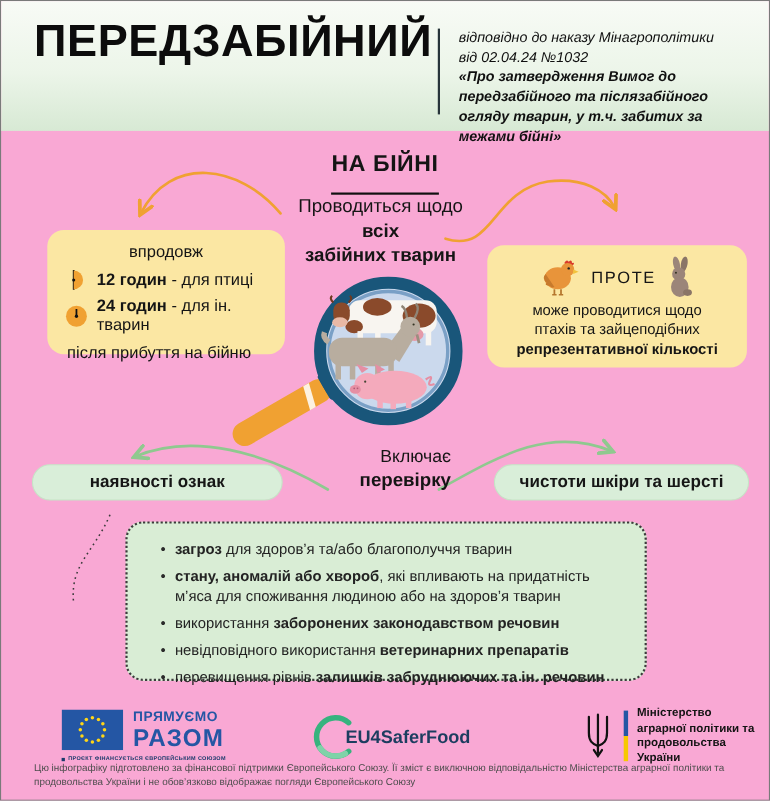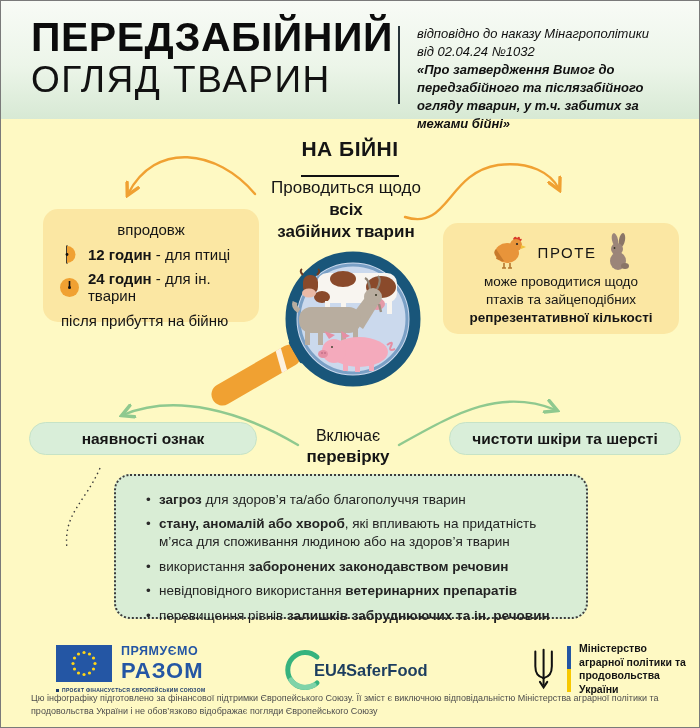--- a/index.html
+++ b/index.html
@@ -1,18 +1,18 @@
 <!DOCTYPE html>
 <html><head>
 <meta charset="utf-8">
 <style>
   html,body { margin:0; padding:0; background:#fff; }
   .poster {
     position:relative; width:698px; height:726px;
-    border:1px solid #7a7a7a; background:#fef9c3; overflow:hidden;
+    border:1px solid #7a7a7a; background:#f9a8d4; overflow:hidden;
     font-family:"Liberation Sans", sans-serif; color:#151515;
   }
   
   .header { position:absolute; top:0; left:0; right:0; height:118px;
     background:linear-gradient(180deg,#f8fbf6 0%,#ecf5e9 55%,#d7e9d4 100%); }
   .title-block { position:absolute; left:30px; top:15px; }
   .title-1 { font-size:41px; font-weight:700; letter-spacing:.5px; line-height:1.05; color:#0c0c0c; }
   .title-2 { font-size:37px; font-weight:400; letter-spacing:1.5px; line-height:1.05; color:#111; margin-top:2px; }
   .divider { position:absolute; left:397px; top:25px; width:2px; height:78px; background:#27343a; }
   .order-block { position:absolute; left:416px; top:24px; width:274px;
@@ -33,21 +33,21 @@
   .timing .row { display:flex; align-items:center; gap:8px; margin:5px 0 0 16px; }
   .timing .row svg { flex:0 0 auto; }
   .timing .b { font-weight:700; }
   .timing .foot { margin:8px 0 0 18px; }
   .exception { left:442px; top:222px; width:236px; height:111px; text-align:center; padding-top:8px; }
   .exception .toprow { display:flex; align-items:center; justify-content:center; gap:9px; height:42px; }
   .exception .proto { font-size:15px; letter-spacing:1.5px; }
   .exception .l { font-size:13.5px; line-height:1.32; }
   .exception .b { font-weight:700; }
   .magnifier { position:absolute; left:190px; top:246px; z-index:2; }
-  .includes { position:absolute; left:285px; top:425px; width:124px; text-align:center; z-index:2; line-height:1.25; }
+  .includes { position:absolute; left:285px; top:405px; width:124px; text-align:right; z-index:2; line-height:1.25; }
   .includes .l1 { font-size:16px; }
   .includes .l2 { font-size:17px; font-weight:700; }
   .pill { position:absolute; height:33px; background:#d9eed9; border:1px solid #c6e3c6; border-radius:17px;
     display:flex; align-items:center; justify-content:center;
     font-size:15.5px; font-weight:700; color:#161616; z-index:2; box-sizing:border-box; }
   .pill-left { left:28px; top:421px; width:228px; }
   .pill-right { left:448px; top:421px; width:232px; }
   .checklist { position:absolute; left:113px; top:473px; width:474px; height:145px;
     background:#d9edd5; border:2px dotted #3c3c3c; border-radius:16px;
     box-sizing:border-box; padding:15px 16px 8px 30px; z-index:2; }
@@ -73,21 +73,20 @@
     font-size:9px; line-height:1.4; color:#4d4d4d; z-index:2; }
 </style>
 </head>
 <body>
 
 <div class="poster">
 
   <div class="header">
     <div class="title-block">
       <div class="title-1">ПЕРЕДЗАБІЙНИЙ</div>
-      <div class="title-2">ОГЛЯД ТВАРИН</div>
     </div>
     <div class="divider"></div>
     <div class="order-block">
       <div>відповідно до наказу Мінагрополітики</div>
       <div>від 02.04.24 №1032</div>
       <div class="order-quote">«Про затвердження Вимог до передзабійного та післязабійного огляду тварин, у т.ч. забитих за межами бійні»</div>
     </div>
   </div>
 
   <svg class="arrows" viewBox="0 0 698 726">

